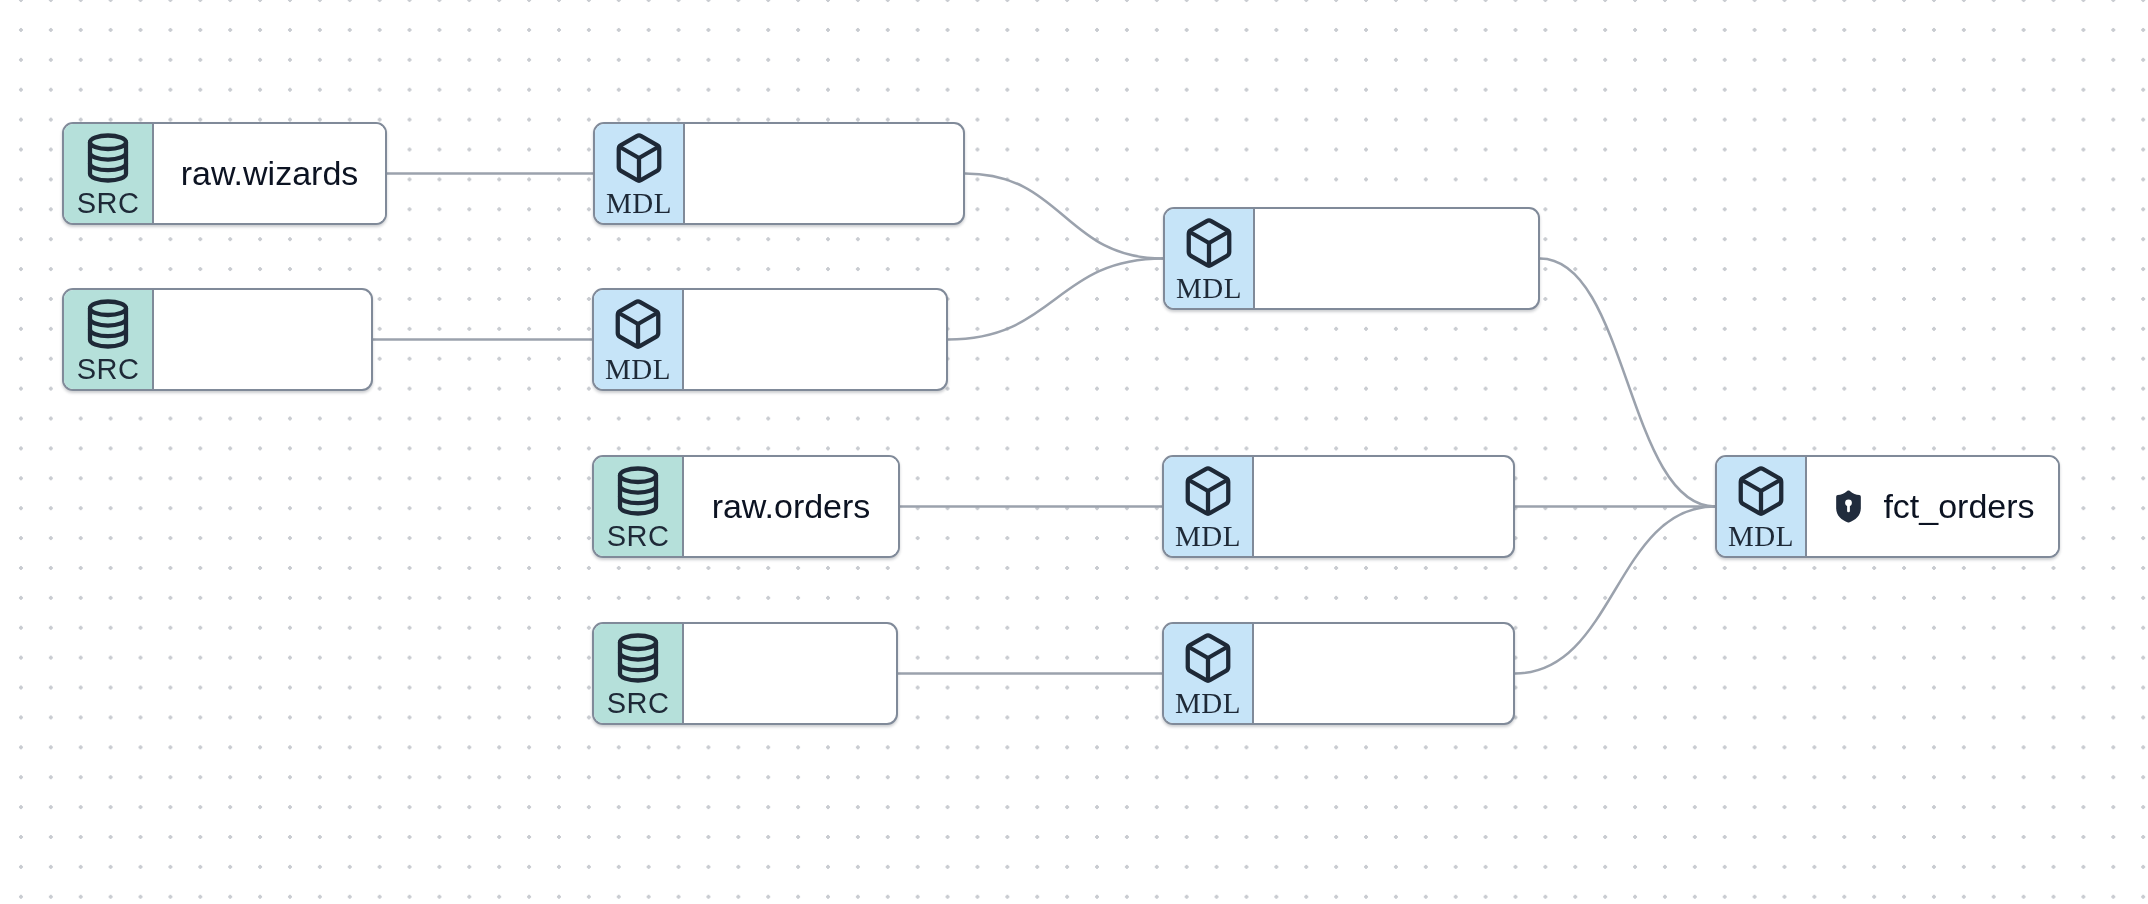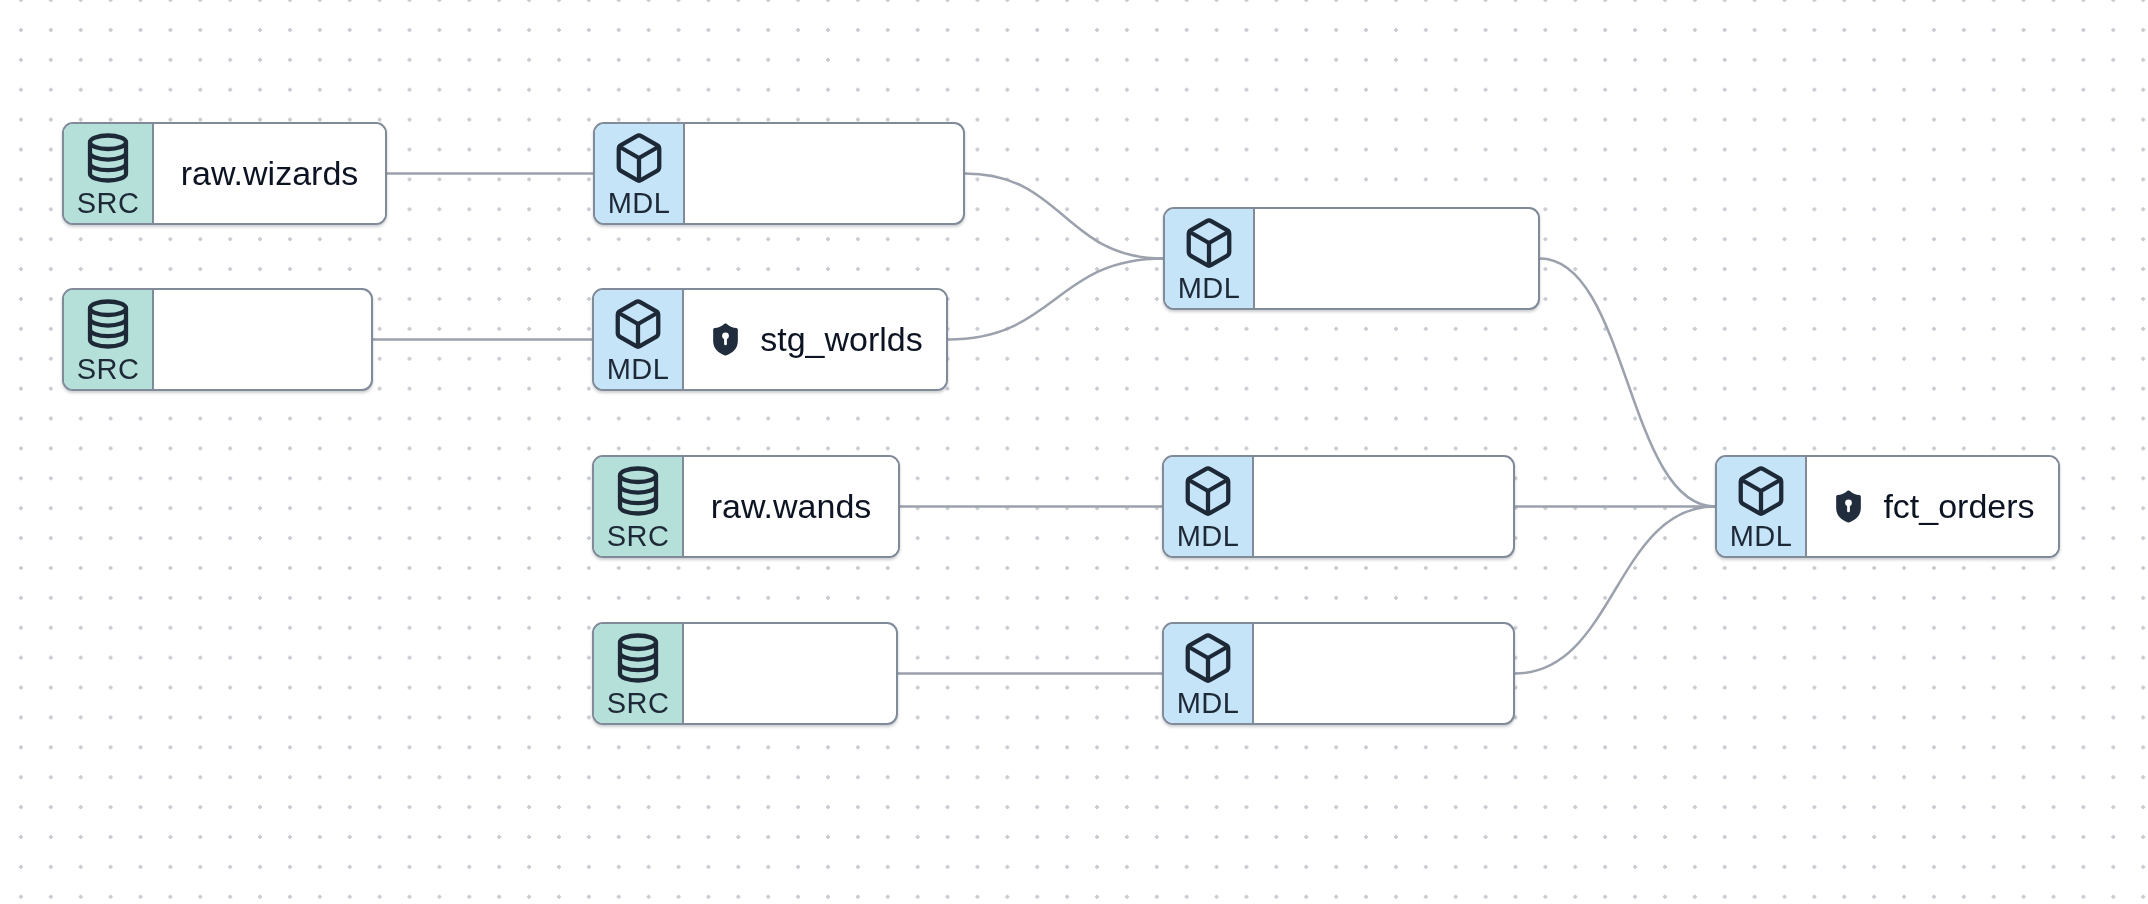--- a/index.html
+++ b/index.html
@@ -21,21 +21,21 @@
     border-radius:11px;background:#ffffff;overflow:hidden;
     box-shadow:0 2px 3px rgba(20,28,40,.22);
   }
   .badge{
     flex:0 0 90px;width:90px;
     border-right:2.5px solid var(--border,#808a99);
     display:flex;flex-direction:column;align-items:center;justify-content:center;
     gap:3px;padding-top:4px;box-sizing:border-box;
   }
   .node.src .badge{background:var(--src,#b5e0da);}
-  .node.mdl .badge{background:var(--mdl,#c6e4f8);}
+  .node.mdl .badge{background:var(--mdl,#c6e4f8);font-family:Liberation Serif, serif;}
   .badge svg{width:54px;height:54px;display:block;}
   .badge-label{font-size:29px;font-weight:500;color:var(--badge-text,#1e2937);line-height:1.1;letter-spacing:.5px;}
   .label-area{
     flex:1;display:flex;align-items:center;justify-content:center;
     gap:16px;padding:0 14px;background:#ffffff;min-width:0;
   }
   .shield{display:flex;align-items:center;}
   .shield svg{width:37px;height:41px;display:block;}
   .node-label{font-size:34px;color:#0c1322;white-space:nowrap;}
 </style>
@@ -105,95 +105,85 @@
 
       <span class="icon">
         <svg viewBox="0 0 24 24" fill="none" stroke="#1e2937" stroke-width="1.9" stroke-linecap="round" stroke-linejoin="round">
           <path d="M21 8a2 2 0 0 0-1-1.73l-7-4a2 2 0 0 0-2 0l-7 4A2 2 0 0 0 3 8v8a2 2 0 0 0 1 1.73l7 4a2 2 0 0 0 2 0l7-4A2 2 0 0 0 21 16Z"></path>
           <path d="m3.3 7 8.7 5 8.7-5"></path>
           <path d="M12 22V12"></path>
         </svg>
       </span>
       <span class="badge-label">MDL</span>
     </div>
+  </div>
+      <div class="node mdl" style="left: 1163px; top: 207px; width: 377px; height: 103px;">
+    <div class="badge">
+
+      <span class="icon">
+        <svg viewBox="0 0 24 24" fill="none" stroke="#1e2937" stroke-width="1.9" stroke-linecap="round" stroke-linejoin="round">
+          <path d="M21 8a2 2 0 0 0-1-1.73l-7-4a2 2 0 0 0-2 0l-7 4A2 2 0 0 0 3 8v8a2 2 0 0 0 1 1.73l7 4a2 2 0 0 0 2 0l7-4A2 2 0 0 0 21 16Z"></path>
+          <path d="m3.3 7 8.7 5 8.7-5"></path>
+          <path d="M12 22V12"></path>
+        </svg>
+      </span>
+      <span class="badge-label">MDL</span>
+    </div>
+  </div>
+      <div class="node src" style="left: 592px; top: 455px; width: 308px; height: 103px;">
+    <div class="badge">
+      <span class="icon">
+        <svg viewBox="0 0 24 24" fill="none" stroke="#1e2937" stroke-width="1.9" stroke-linecap="round" stroke-linejoin="round">
+          <ellipse cx="12" cy="5" rx="8" ry="3"></ellipse>
+          <path d="M4 5v14c0 1.66 3.58 3 8 3s8-1.34 8-3V5"></path>
+          <path d="M4 9.7c0 1.66 3.58 3 8 3s8-1.34 8-3"></path>
+          <path d="M4 14.4c0 1.66 3.58 3 8 3s8-1.34 8-3"></path>
+        </svg>
+      </span>
+
+      <span class="badge-label">SRC</span>
+    </div>
+    <div class="label-area">
+
+      <span class="node-label">raw.orders</span>
+    </div>
+  </div>
+      <div class="node mdl" style="left: 1162px; top: 455px; width: 353px; height: 103px;">
+    <div class="badge">
+
+      <span class="icon">
+        <svg viewBox="0 0 24 24" fill="none" stroke="#1e2937" stroke-width="1.9" stroke-linecap="round" stroke-linejoin="round">
+          <path d="M21 8a2 2 0 0 0-1-1.73l-7-4a2 2 0 0 0-2 0l-7 4A2 2 0 0 0 3 8v8a2 2 0 0 0 1 1.73l7 4a2 2 0 0 0 2 0l7-4A2 2 0 0 0 21 16Z"></path>
+          <path d="m3.3 7 8.7 5 8.7-5"></path>
+          <path d="M12 22V12"></path>
+        </svg>
+      </span>
+      <span class="badge-label">MDL</span>
+    </div>
+  </div>
+      <div class="node mdl" style="left: 1715px; top: 455px; width: 345px; height: 103px;">
+    <div class="badge">
+
+      <span class="icon">
+        <svg viewBox="0 0 24 24" fill="none" stroke="#1e2937" stroke-width="1.9" stroke-linecap="round" stroke-linejoin="round">
+          <path d="M21 8a2 2 0 0 0-1-1.73l-7-4a2 2 0 0 0-2 0l-7 4A2 2 0 0 0 3 8v8a2 2 0 0 0 1 1.73l7 4a2 2 0 0 0 2 0l7-4A2 2 0 0 0 21 16Z"></path>
+          <path d="m3.3 7 8.7 5 8.7-5"></path>
+          <path d="M12 22V12"></path>
+        </svg>
+      </span>
+      <span class="badge-label">MDL</span>
+    </div>
     <div class="label-area">
       <span class="shield">
         <svg viewBox="0 0 24 24">
           <path fill="#212c3d" d="M12 1.6c.3 0 .61.11.86.32C14.7 3.46 17.1 4.6 19 4.6a1 1 0 0 1 1 1V13c0 5.2-3.6 7.9-7.7 9.3a1 1 0 0 1-.6 0C7.6 20.9 4 18.2 4 13V5.6a1 1 0 0 1 1-1c1.9 0 4.3-1.14 6.14-2.68.25-.21.56-.32.86-.32z"></path>
           <circle cx="12" cy="9.6" r="2.2" fill="#ffffff"></circle>
           <path fill="#ffffff" d="M11.1 10.6h1.8v4.3a.9.9 0 0 1-1.8 0z"></path>
         </svg>
       </span>
-      <span class="node-label">stg_worlds</span>
-    </div>
-  </div>
-      <div class="node mdl" style="left: 1163px; top: 207px; width: 377px; height: 103px;">
-    <div class="badge">
-
-      <span class="icon">
-        <svg viewBox="0 0 24 24" fill="none" stroke="#1e2937" stroke-width="1.9" stroke-linecap="round" stroke-linejoin="round">
-          <path d="M21 8a2 2 0 0 0-1-1.73l-7-4a2 2 0 0 0-2 0l-7 4A2 2 0 0 0 3 8v8a2 2 0 0 0 1 1.73l7 4a2 2 0 0 0 2 0l7-4A2 2 0 0 0 21 16Z"></path>
-          <path d="m3.3 7 8.7 5 8.7-5"></path>
-          <path d="M12 22V12"></path>
-        </svg>
-      </span>
-      <span class="badge-label">MDL</span>
-    </div>
-  </div>
-      <div class="node src" style="left: 592px; top: 455px; width: 308px; height: 103px;">
-    <div class="badge">
-      <span class="icon">
-        <svg viewBox="0 0 24 24" fill="none" stroke="#1e2937" stroke-width="1.9" stroke-linecap="round" stroke-linejoin="round">
-          <ellipse cx="12" cy="5" rx="8" ry="3"></ellipse>
-          <path d="M4 5v14c0 1.66 3.58 3 8 3s8-1.34 8-3V5"></path>
-          <path d="M4 9.7c0 1.66 3.58 3 8 3s8-1.34 8-3"></path>
-          <path d="M4 14.4c0 1.66 3.58 3 8 3s8-1.34 8-3"></path>
-        </svg>
-      </span>
-
-      <span class="badge-label">SRC</span>
-    </div>
-    <div class="label-area">
-
-      <span class="node-label">raw.wands</span>
-    </div>
-  </div>
-      <div class="node mdl" style="left: 1162px; top: 455px; width: 353px; height: 103px;">
-    <div class="badge">
-
-      <span class="icon">
-        <svg viewBox="0 0 24 24" fill="none" stroke="#1e2937" stroke-width="1.9" stroke-linecap="round" stroke-linejoin="round">
-          <path d="M21 8a2 2 0 0 0-1-1.73l-7-4a2 2 0 0 0-2 0l-7 4A2 2 0 0 0 3 8v8a2 2 0 0 0 1 1.73l7 4a2 2 0 0 0 2 0l7-4A2 2 0 0 0 21 16Z"></path>
-          <path d="m3.3 7 8.7 5 8.7-5"></path>
-          <path d="M12 22V12"></path>
-        </svg>
-      </span>
-      <span class="badge-label">MDL</span>
-    </div>
-  </div>
-      <div class="node mdl" style="left: 1715px; top: 455px; width: 345px; height: 103px;">
-    <div class="badge">
-
-      <span class="icon">
-        <svg viewBox="0 0 24 24" fill="none" stroke="#1e2937" stroke-width="1.9" stroke-linecap="round" stroke-linejoin="round">
-          <path d="M21 8a2 2 0 0 0-1-1.73l-7-4a2 2 0 0 0-2 0l-7 4A2 2 0 0 0 3 8v8a2 2 0 0 0 1 1.73l7 4a2 2 0 0 0 2 0l7-4A2 2 0 0 0 21 16Z"></path>
-          <path d="m3.3 7 8.7 5 8.7-5"></path>
-          <path d="M12 22V12"></path>
-        </svg>
-      </span>
-      <span class="badge-label">MDL</span>
-    </div>
-    <div class="label-area">
-      <span class="shield">
-        <svg viewBox="0 0 24 24">
-          <path fill="#212c3d" d="M12 1.6c.3 0 .61.11.86.32C14.7 3.46 17.1 4.6 19 4.6a1 1 0 0 1 1 1V13c0 5.2-3.6 7.9-7.7 9.3a1 1 0 0 1-.6 0C7.6 20.9 4 18.2 4 13V5.6a1 1 0 0 1 1-1c1.9 0 4.3-1.14 6.14-2.68.25-.21.56-.32.86-.32z"></path>
-          <circle cx="12" cy="9.6" r="2.2" fill="#ffffff"></circle>
-          <path fill="#ffffff" d="M11.1 10.6h1.8v4.3a.9.9 0 0 1-1.8 0z"></path>
-        </svg>
-      </span>
       <span class="node-label">fct_orders</span>
     </div>
   </div>
       <div class="node src" style="left: 592px; top: 622px; width: 306px; height: 103px;">
     <div class="badge">
       <span class="icon">
         <svg viewBox="0 0 24 24" fill="none" stroke="#1e2937" stroke-width="1.9" stroke-linecap="round" stroke-linejoin="round">
           <ellipse cx="12" cy="5" rx="8" ry="3"></ellipse>
           <path d="M4 5v14c0 1.66 3.58 3 8 3s8-1.34 8-3V5"></path>
           <path d="M4 9.7c0 1.66 3.58 3 8 3s8-1.34 8-3"></path>

